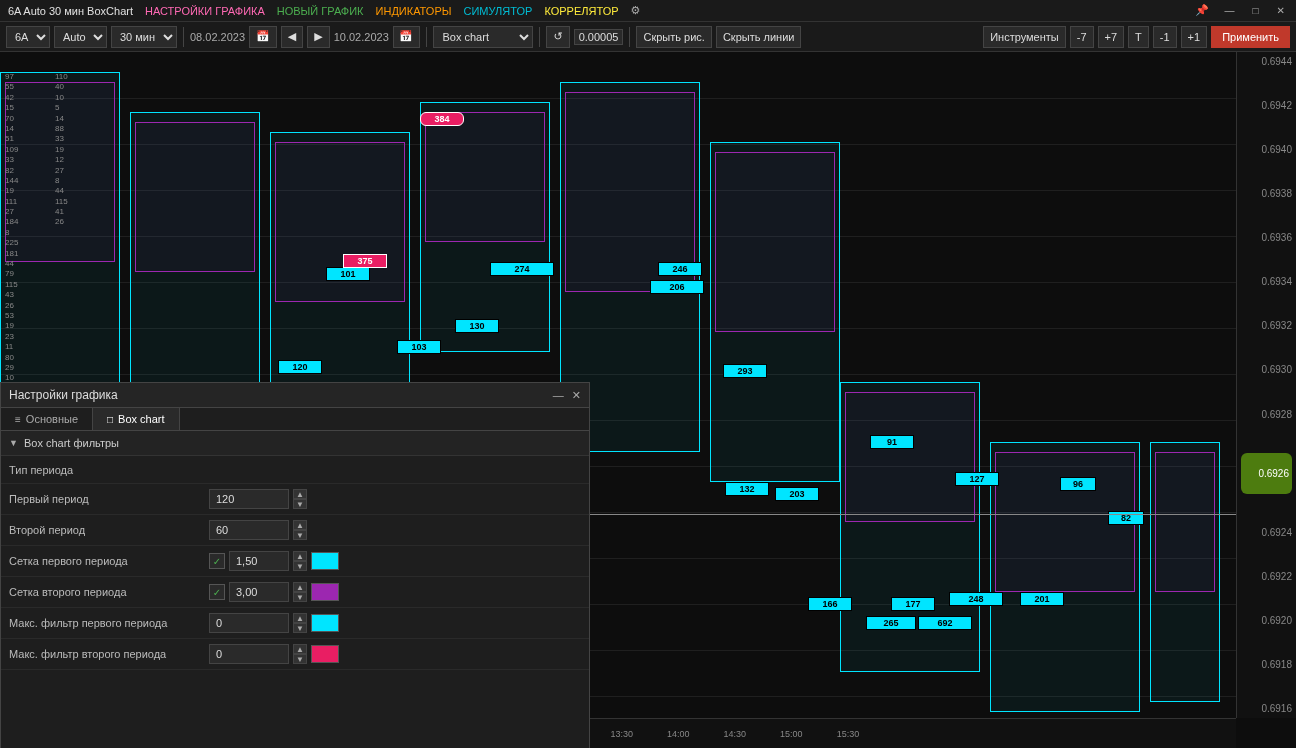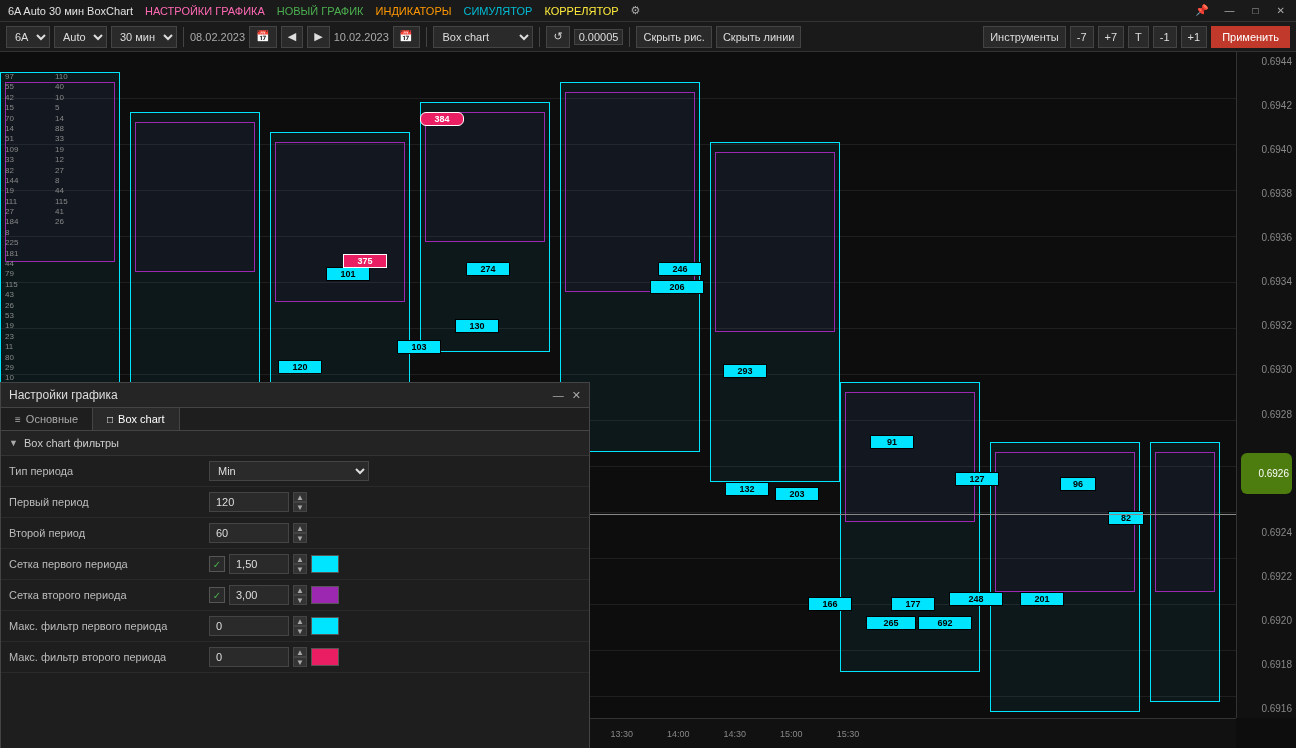--- a/index.html
+++ b/index.html
@@ -249,21 +249,21 @@
     <div class="box-rect box-purple" style="left:715px; top:100px; width:120px; height:180px;"></div>
     <div class="box-rect box-purple" style="left:845px; top:340px; width:130px; height:130px;"></div>
     <div class="box-rect box-purple" style="left:995px; top:400px; width:140px; height:140px;"></div>
     <div class="box-rect box-purple" style="left:1155px; top:400px; width:60px; height:140px;"></div>
 
     <div class="box-rect box-highlight-cyan" style="left:30px; top:355px; width:50px; height:14px;">136</div>
     <div class="box-rect box-highlight-cyan" style="left:278px; top:308px; width:44px; height:14px;">120</div>
     <div class="box-rect box-highlight-cyan" style="left:326px; top:215px; width:44px; height:14px;">101</div>
     <div class="box-rect box-highlight-cyan" style="left:397px; top:288px; width:44px; height:14px;">103</div>
     <div class="box-rect box-highlight-cyan" style="left:455px; top:267px; width:44px; height:14px;">130</div>
-    <div class="box-rect box-highlight-cyan" style="left:466px; top:210px; width:44px; height:14px;">274</div>
+    <div class="box-rect box-highlight-cyan" style="left:490px; top:210px; width:64px; height:14px;">274</div>
     <div class="box-rect box-highlight-cyan" style="left:658px; top:210px; width:44px; height:14px;">246</div>
     <div class="box-rect box-highlight-cyan" style="left:650px; top:228px; width:54px; height:14px;">206</div>
     <div class="box-rect box-highlight-cyan" style="left:723px; top:312px; width:44px; height:14px;text-align:center;">293</div>
     <div class="box-rect box-highlight-cyan" style="left:725px; top:430px; width:44px; height:14px;">132</div>
     <div class="box-rect box-highlight-cyan" style="left:775px; top:435px; width:44px; height:14px;">203</div>
     <div class="box-rect box-highlight-cyan" style="left:870px; top:383px; width:44px; height:14px;">91</div>
     <div class="box-rect box-highlight-cyan" style="left:955px; top:420px; width:44px; height:14px;">127</div>
     <div class="box-rect box-highlight-cyan" style="left:866px; top:564px; width:50px; height:14px;">265</div>
     <div class="box-rect box-highlight-cyan" style="left:918px; top:564px; width:54px; height:14px;">692</div>
     <div class="box-rect box-highlight-cyan" style="left:949px; top:540px; width:54px; height:14px;">248</div>
@@ -348,27 +348,20 @@
       <div class="settings-body">
         <div class="settings-content">
 
           <div class="section-header">
             <span class="section-arrow">▼</span>
             <span class="section-title">Box chart фильтры</span>
           </div>
 
           <div class="settings-row">
             <span class="settings-row-label">Тип периода</span>
-            <div class="settings-row-value">
-              <select class="settings-select">
-                <option>Min</option>
-                <option>Hour</option>
-                <option>Day</option>
-              </select>
-            </div>
           </div>
 
           <div class="settings-row">
             <span class="settings-row-label">Первый период</span>
             <div class="settings-row-value">
               <input class="settings-input" type="number" value="120" style="">
               <div class="settings-spinner">
                 <button class="spin-btn">▲</button>
                 <button class="spin-btn">▼</button>
               </div>

